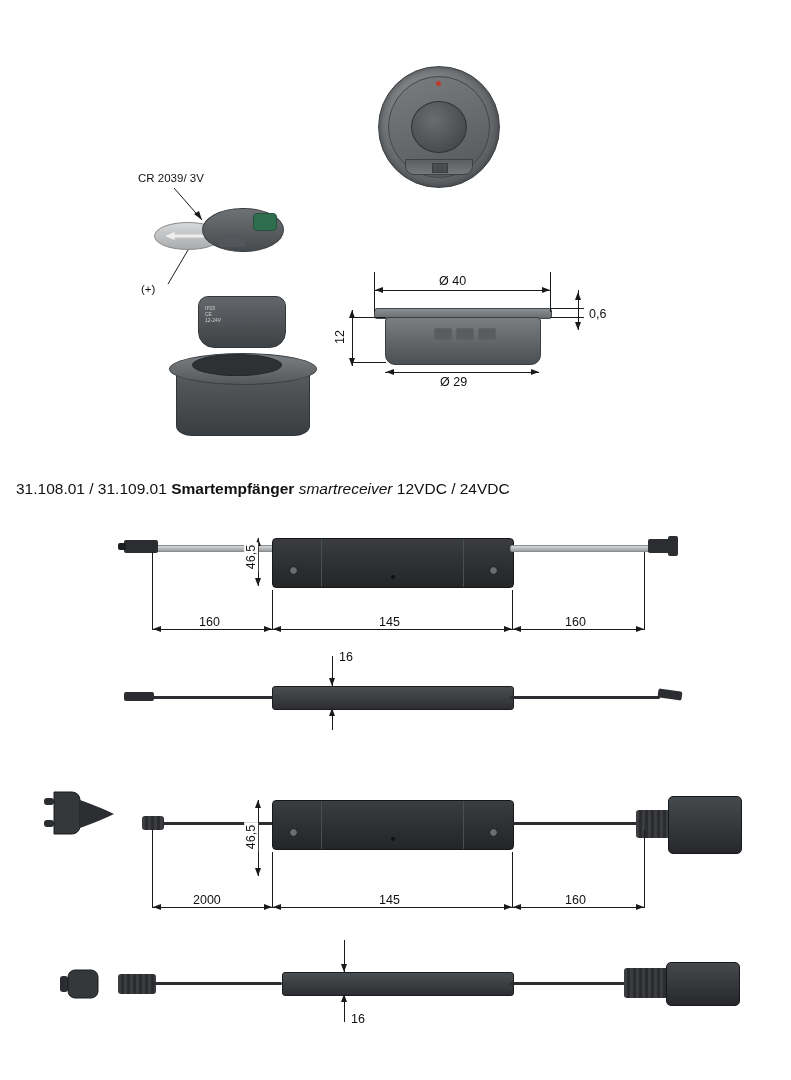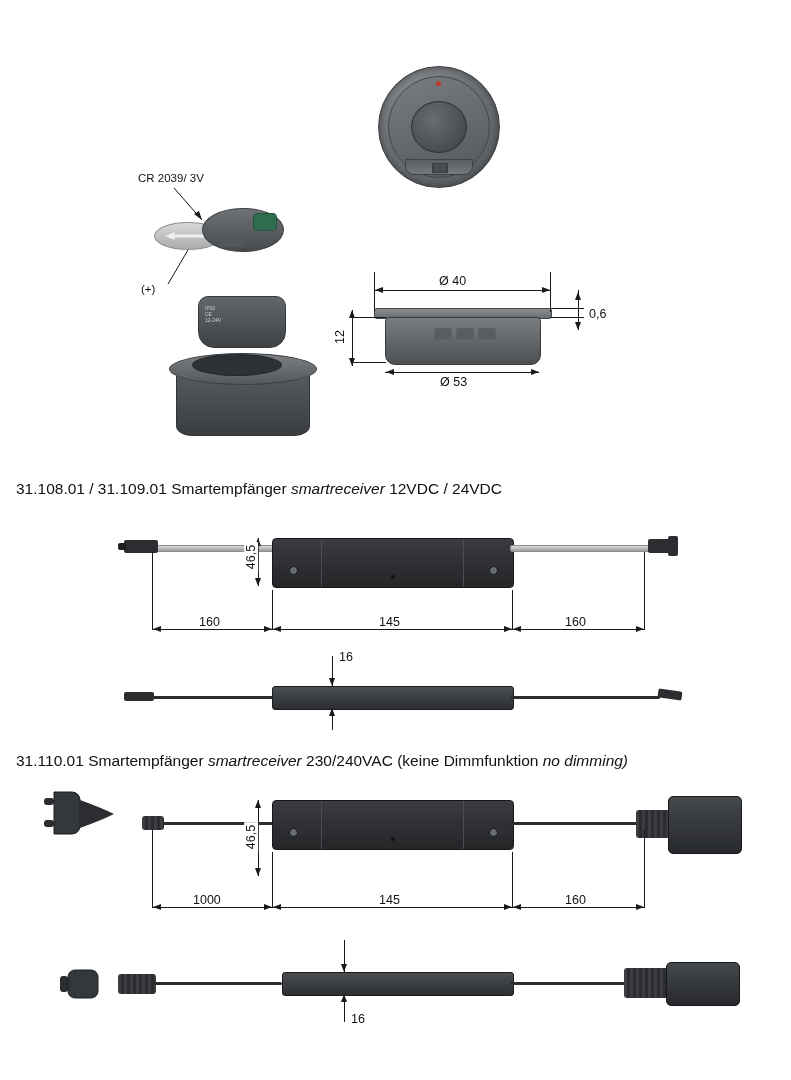--- a/index.html
+++ b/index.html
@@ -20,21 +20,21 @@
   .dimtxt.rot{transform:rotate(-90deg);transform-origin:center center;}
 
   
   .arrL{position:absolute;width:0;height:0;border-top:3.5px solid transparent;border-bottom:3.5px solid transparent;border-right:8px solid #1a1a1a;}
   .arrR{position:absolute;width:0;height:0;border-top:3.5px solid transparent;border-bottom:3.5px solid transparent;border-left:8px solid #1a1a1a;}
   .arrU{position:absolute;width:0;height:0;border-left:3.5px solid transparent;border-right:3.5px solid transparent;border-bottom:8px solid #1a1a1a;}
   .arrD{position:absolute;width:0;height:0;border-left:3.5px solid transparent;border-right:3.5px solid transparent;border-top:8px solid #1a1a1a;}
 
   
   .heading{position:absolute;font-size:15.5px;color:#111;white-space:nowrap;}
-  .heading b{font-weight:normal;}
+  .heading b{font-weight:bold;}
   .heading i{font-style:italic;}
 
   
   .puck-top{
     position:absolute;width:120px;height:120px;border-radius:50%;
     background:radial-gradient(circle at 38% 30%, #8f9194 0%, #6e7174 45%, #4e5154 100%);
     border:1px solid #3d4043;
     box-shadow:inset 0 0 6px rgba(0,0,0,.4);
   }
   .puck-ring{
@@ -171,21 +171,21 @@
   <div class="vline" style="left:374px;top:272px;height:40px;"></div>
   <div class="vline" style="left:550px;top:272px;height:40px;"></div>
   <div class="hline" style="left:374px;top:290px;width:176px;"></div>
   <div class="arrL" style="left:375px;top:286.5px;"></div>
   <div class="arrR" style="left:542px;top:286.5px;"></div>
   <div class="dimtxt" style="left:436px;top:274px;">Ø 40</div>
 
   <div class="hline" style="left:385px;top:372px;width:154px;"></div>
   <div class="arrL" style="left:386px;top:368.5px;"></div>
   <div class="arrR" style="left:531px;top:368.5px;"></div>
-  <div class="dimtxt" style="left:437px;top:375px;">Ø 53</div>
+  <div class="dimtxt" style="left:437px;top:375px;">Ø 29</div>
 
   <div class="vline" style="left:352px;top:310px;height:56px;"></div>
   <div class="arrU" style="left:348.5px;top:310px;"></div>
   <div class="arrD" style="left:348.5px;top:358px;"></div>
   <div class="hline" style="left:352px;top:317px;width:34px;"></div>
   <div class="hline" style="left:352px;top:362px;width:34px;"></div>
   <div class="dimtxt rot" style="left:330px;top:330px;">12</div>
 
   <div class="vline" style="left:578px;top:290px;height:40px;"></div>
   <div class="arrU" style="left:574.5px;top:292px;"></div>
@@ -247,28 +247,20 @@
   <div class="driver-slim" style="left:272px;top:686px;width:240px;height:22px;"></div>
   <div class="cable" style="left:510px;top:696px;width:150px;"></div>
   <div class="conn" style="left:658px;top:690px;width:24px;height:9px;transform:rotate(8deg);"></div>
 
   <div class="vline" style="left:332px;top:656px;height:30px;"></div>
   <div class="vline" style="left:332px;top:708px;height:22px;"></div>
   <div class="arrD" style="left:328.5px;top:678px;"></div>
   <div class="arrU" style="left:328.5px;top:708px;"></div>
   <div class="dimtxt" style="left:336px;top:650px;">16</div>
 
-  <div class="heading" style="left:16px;top:752px;">
-    <span>31.110.01</span>
-    <b>Smartempfänger</b>
-    <i>smartreceiver</i>
-    <span>230/240VAC</span>
-    <b>(keine Dimmfunktion</b>
-    <i>no dimming)</i>
-  </div>
 
   <svg class="abs" style="left:44px;top:790px;" width="110" height="62">
     <rect x="0" y="8" width="10" height="7" rx="3" fill="#2b2d30"></rect>
     <rect x="0" y="30" width="10" height="7" rx="3" fill="#2b2d30"></rect>
     <path d="M10 2 h18 a8 8 0 0 1 8 8 v26 a8 8 0 0 1 -8 8 h-18 z" fill="#35383b" stroke="#1b1d1f"></path>
     <path d="M36 10 q22 8 34 14 q-12 6 -34 14 z" fill="#2b2d30"></path>
   </svg>
   <div class="cable" style="left:152px;top:822px;width:130px;"></div>
   <div class="strain" style="left:142px;top:816px;width:22px;height:14px;"></div>
 
@@ -290,21 +282,21 @@
   <div class="dimtxt rot" style="left:236px;top:830px;">46,5</div>
 
   <div class="vline" style="left:152px;top:830px;height:78px;"></div>
   <div class="vline" style="left:272px;top:852px;height:56px;"></div>
   <div class="vline" style="left:512px;top:852px;height:56px;"></div>
   <div class="vline" style="left:644px;top:830px;height:78px;"></div>
 
   <div class="hline" style="left:152px;top:907px;width:120px;"></div>
   <div class="arrL" style="left:153px;top:903.5px;"></div>
   <div class="arrR" style="left:264px;top:903.5px;"></div>
-  <div class="dimtxt" style="left:190px;top:893px;">1000</div>
+  <div class="dimtxt" style="left:190px;top:893px;">2000</div>
 
   <div class="hline" style="left:272px;top:907px;width:240px;"></div>
   <div class="arrL" style="left:273px;top:903.5px;"></div>
   <div class="arrR" style="left:504px;top:903.5px;"></div>
   <div class="dimtxt" style="left:376px;top:893px;">145</div>
 
   <div class="hline" style="left:512px;top:907px;width:132px;"></div>
   <div class="arrL" style="left:513px;top:903.5px;"></div>
   <div class="arrR" style="left:636px;top:903.5px;"></div>
   <div class="dimtxt" style="left:562px;top:893px;">160</div>

